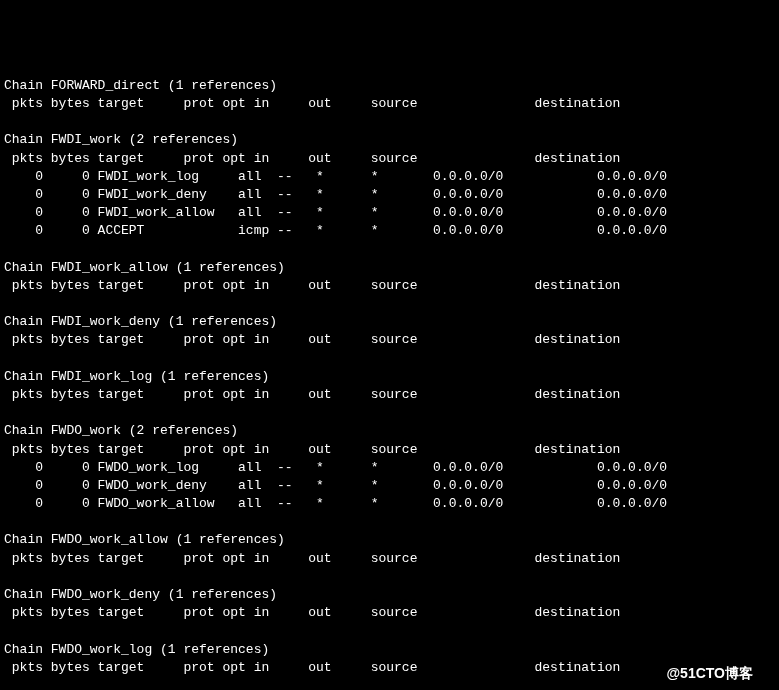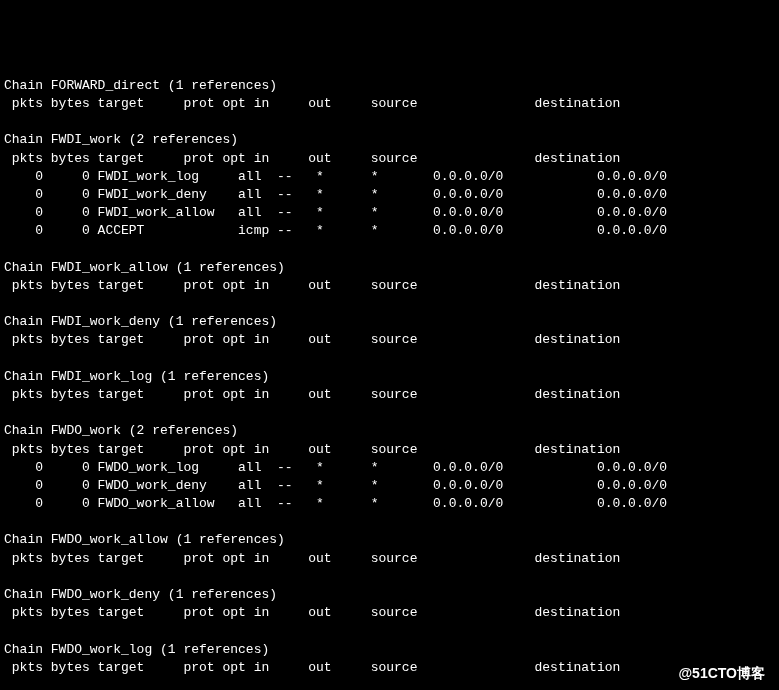--- a/index.html
+++ b/index.html
@@ -12,21 +12,21 @@
       padding: 4px;
       width: 779px;
       height: 690px;
       box-sizing: border-box;
       position: relative;
       white-space: pre;
     }
     .watermark {
       position: absolute;
       bottom: 6px;
-      right: 14px;
+      right: 26px;
       color: #fff;
       font-family: sans-serif;
       font-size: 14px;
       font-weight: bold;
     }
   </style>
 </head>
 <body>
 
 

